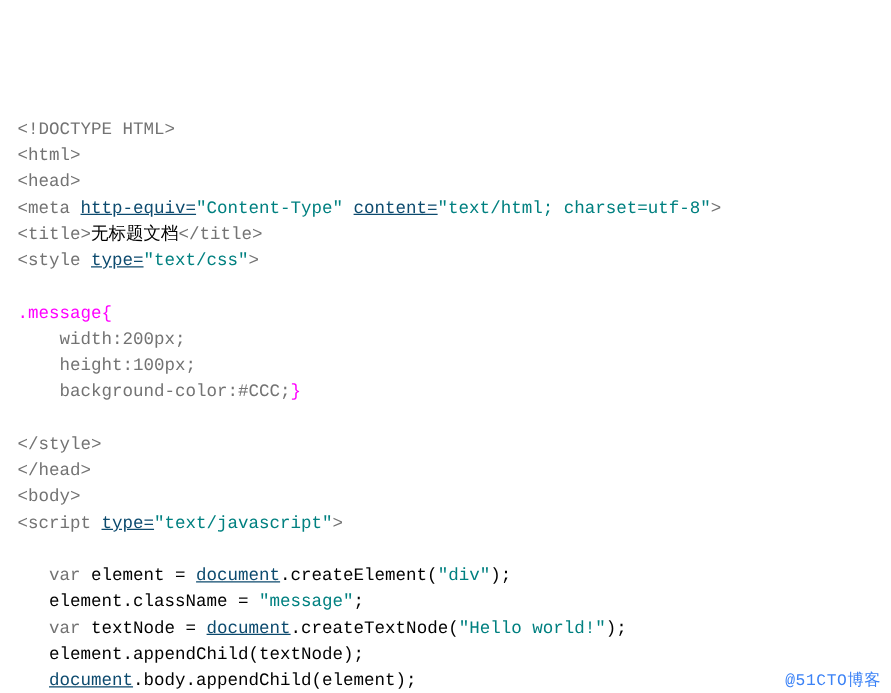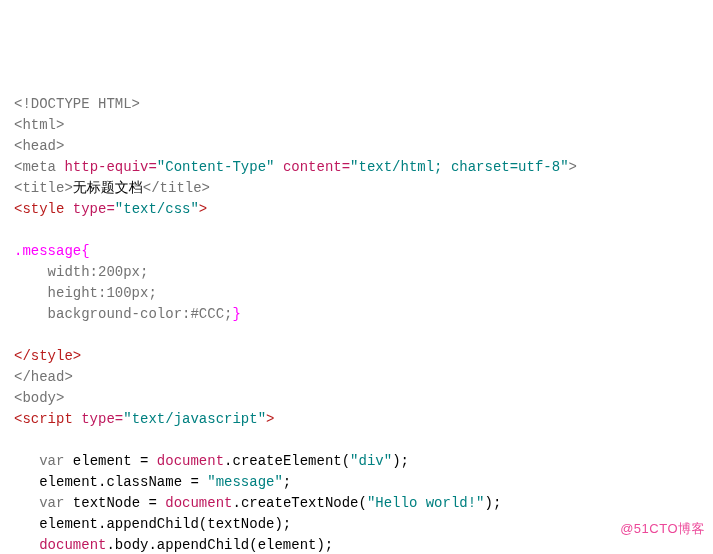--- a/index.html
+++ b/index.html
@@ -6,31 +6,31 @@
     margin: 0;
     padding: 10px 14px;
     background: #ffffff;
     font-family: "Courier New", Courier, monospace;
     font-size: 14px;
     line-height: 1.5;
     color: #000;
     white-space: pre;
   }
   .t-blue   { color: #737373; }
-  .t-purple { color: #be185d; }
+  .t-purple { color: #0c4a6e; text-decoration: underline; }
   .t-teal   { color: #008080; }
-  .t-maroon { color: #b91c1c; }
+  .t-maroon { color: #737373; }
   .t-pink   { color: #ff00ff; }
   .watermark {
     position: fixed;
     right: 8px;
-    bottom: 16px;
-    font-family: Liberation Sans, sans-serif;
+    bottom: 0;
+    font-family: Liberation Mono, monospace;
     font-size: 13px;
-    color: #ec4899;
+    color: #3b82f6;
     letter-spacing: 0.5px;
     user-select: none;
   }
 </style>
 </head>
 <body>
 
 
 
 <div id="code"><div><span class="t-blue">&lt;!DOCTYPE HTML&gt;</span></div><div><span class="t-blue">&lt;html&gt;</span></div><div><span class="t-blue">&lt;head&gt;</span></div><div><span class="t-blue">&lt;meta</span><span> </span><span class="t-purple">http-equiv=</span><span class="t-teal">"Content-Type"</span><span> </span><span class="t-purple">content=</span><span class="t-teal">"text/html; charset=utf-8"</span><span class="t-blue">&gt;</span></div><div><span class="t-blue">&lt;title&gt;</span><span>无标题文档</span><span class="t-blue">&lt;/title&gt;</span></div><div><span class="t-maroon">&lt;style </span><span class="t-purple">type=</span><span class="t-teal">"text/css"</span><span class="t-maroon">&gt;</span></div><div>&nbsp;</div><div><span class="t-pink">.message{</span></div><div><span>    </span><span class="t-blue">width:200px;</span></div><div><span>    </span><span class="t-blue">height:100px;</span></div><div><span>    </span><span class="t-blue">background-color:#CCC;</span><span class="t-pink">}</span></div><div>&nbsp;</div><div><span class="t-maroon">&lt;/style&gt;</span></div><div><span class="t-blue">&lt;/head&gt;</span></div><div><span class="t-blue">&lt;body&gt;</span></div><div><span class="t-maroon">&lt;script </span><span class="t-purple">type=</span><span class="t-teal">"text/javascript"</span><span class="t-maroon">&gt;</span></div><div>&nbsp;</div><div><span>   </span><span class="t-blue">var</span><span> element = </span><span class="t-purple">document</span><span>.createElement(</span><span class="t-teal">"div"</span><span>);</span></div><div><span>   element.className = </span><span class="t-teal">"message"</span><span>;</span></div><div><span>   </span><span class="t-blue">var</span><span> textNode = </span><span class="t-purple">document</span><span>.createTextNode(</span><span class="t-teal">"Hello world!"</span><span>);</span></div><div><span>   element.appendChild(textNode);</span></div><div><span>   </span><span class="t-purple">document</span><span>.body.appendChild(element);</span></div></div>

